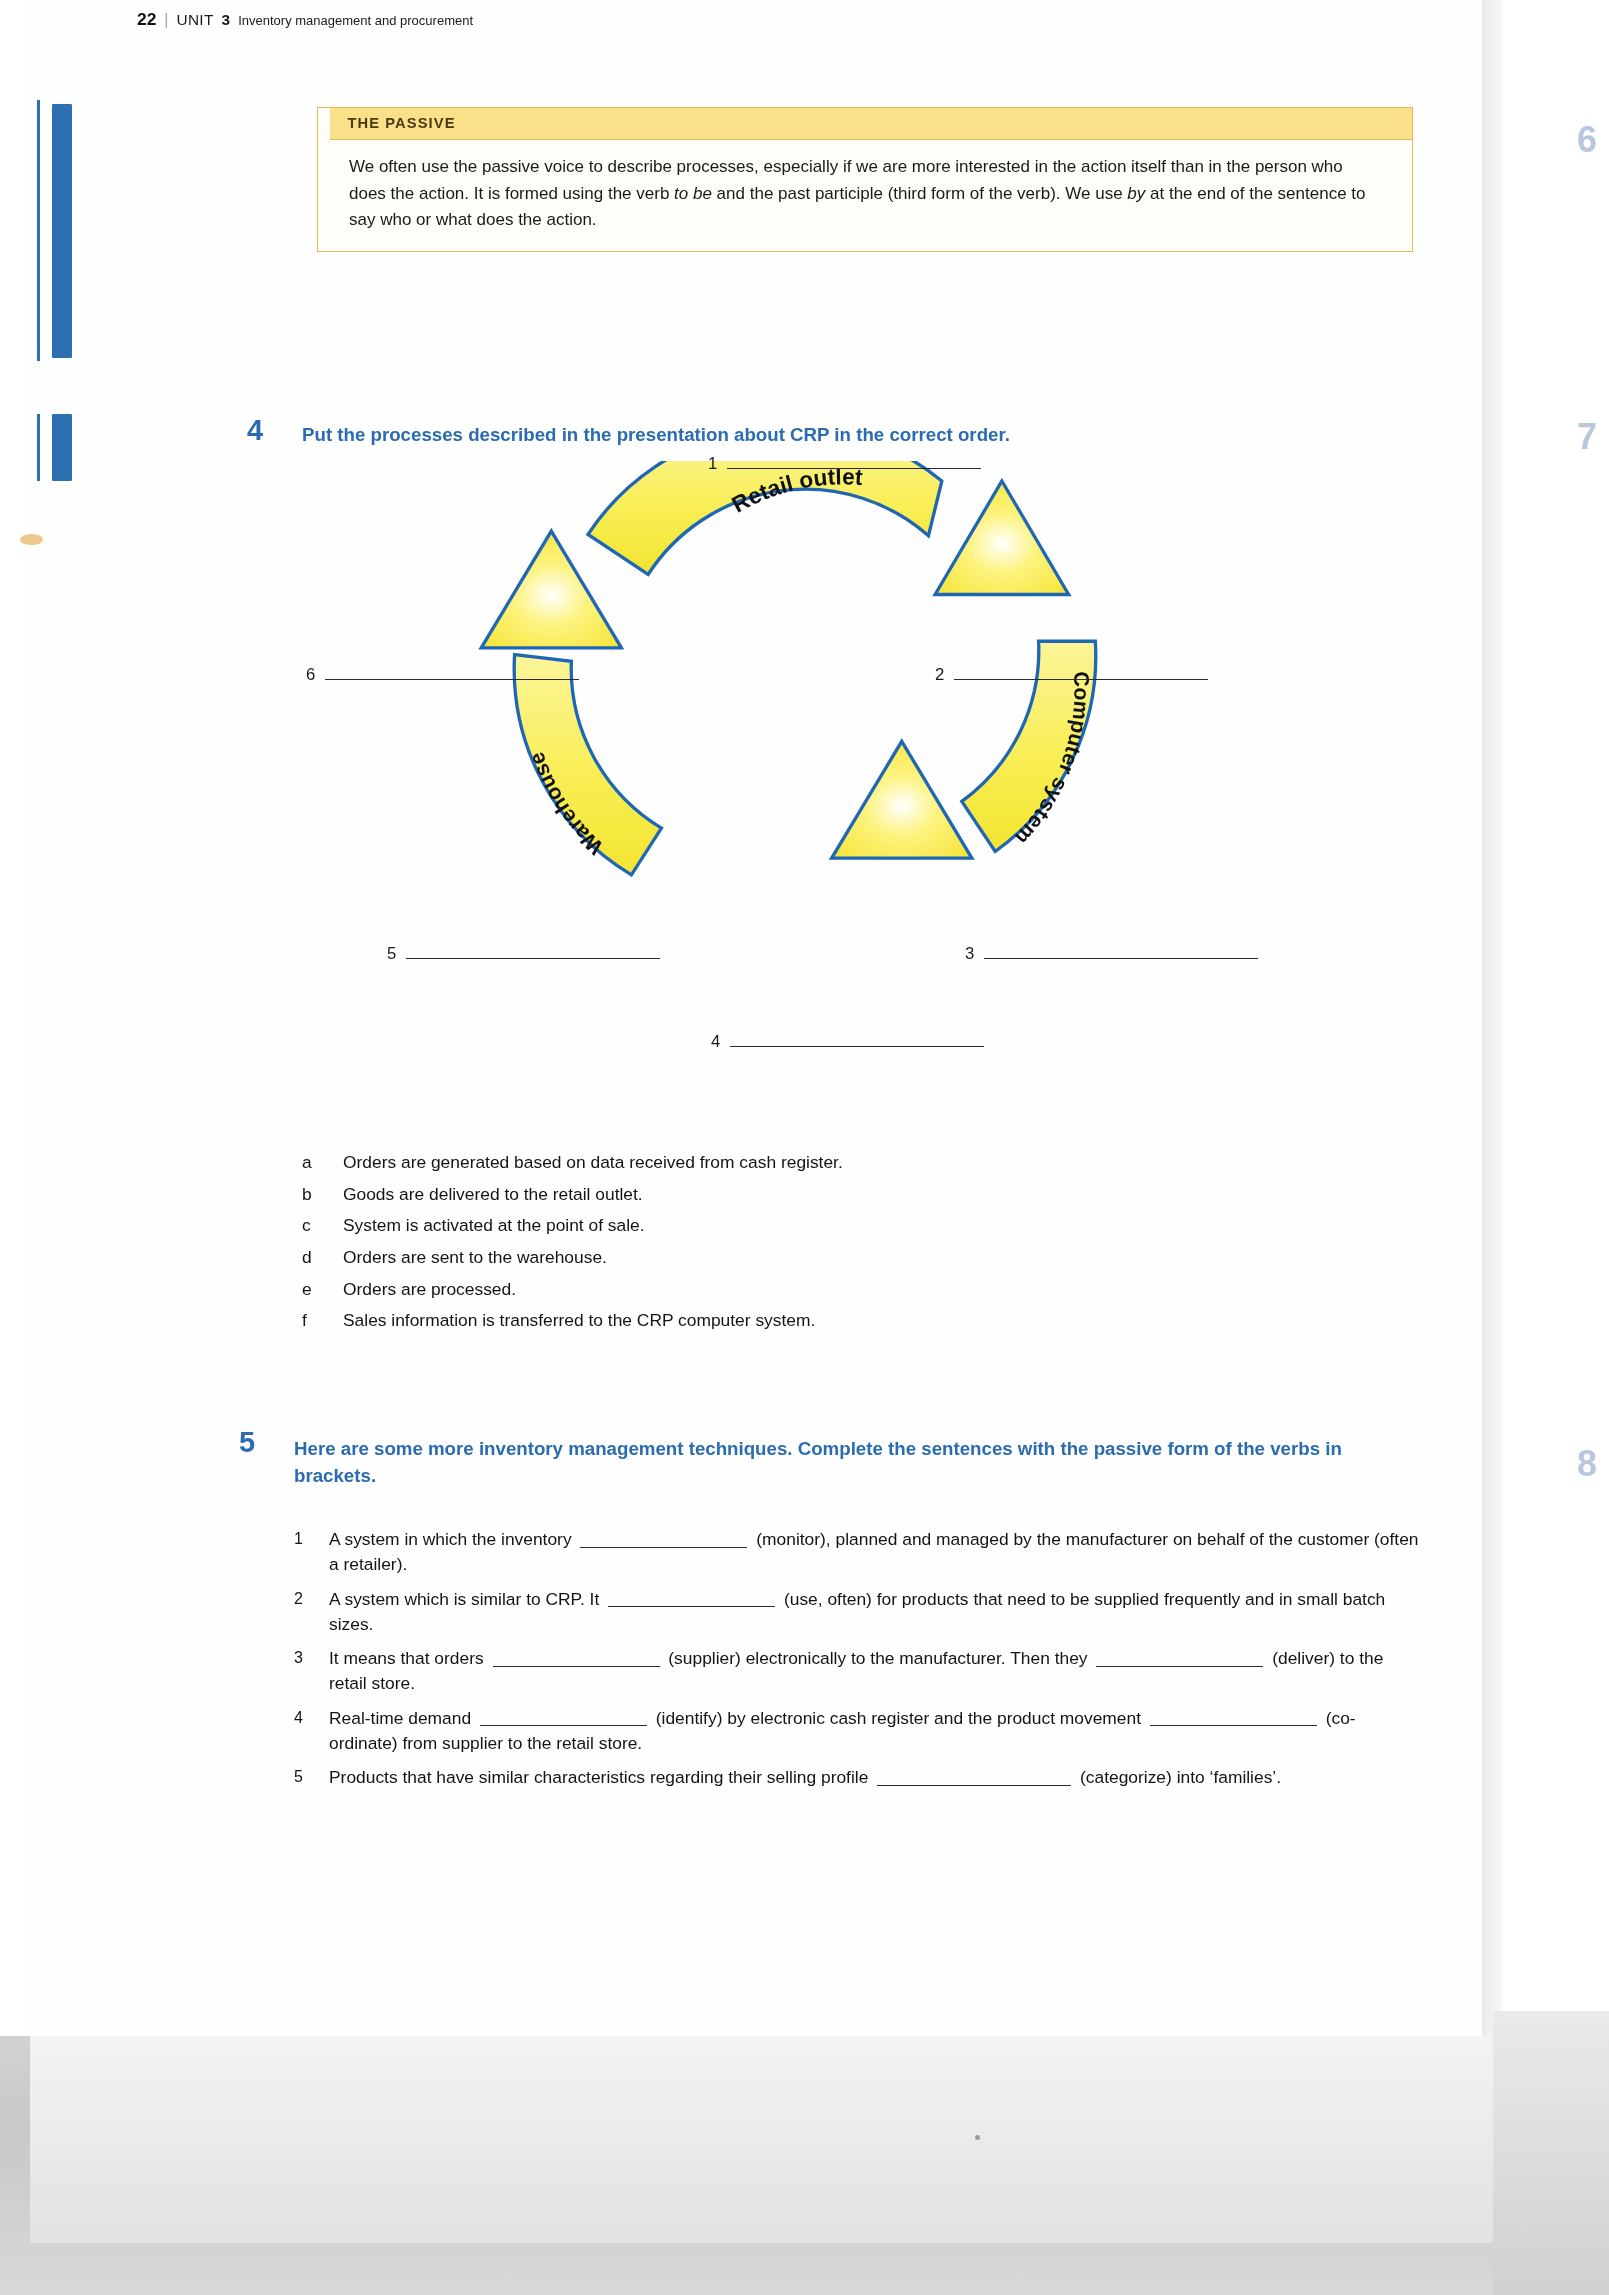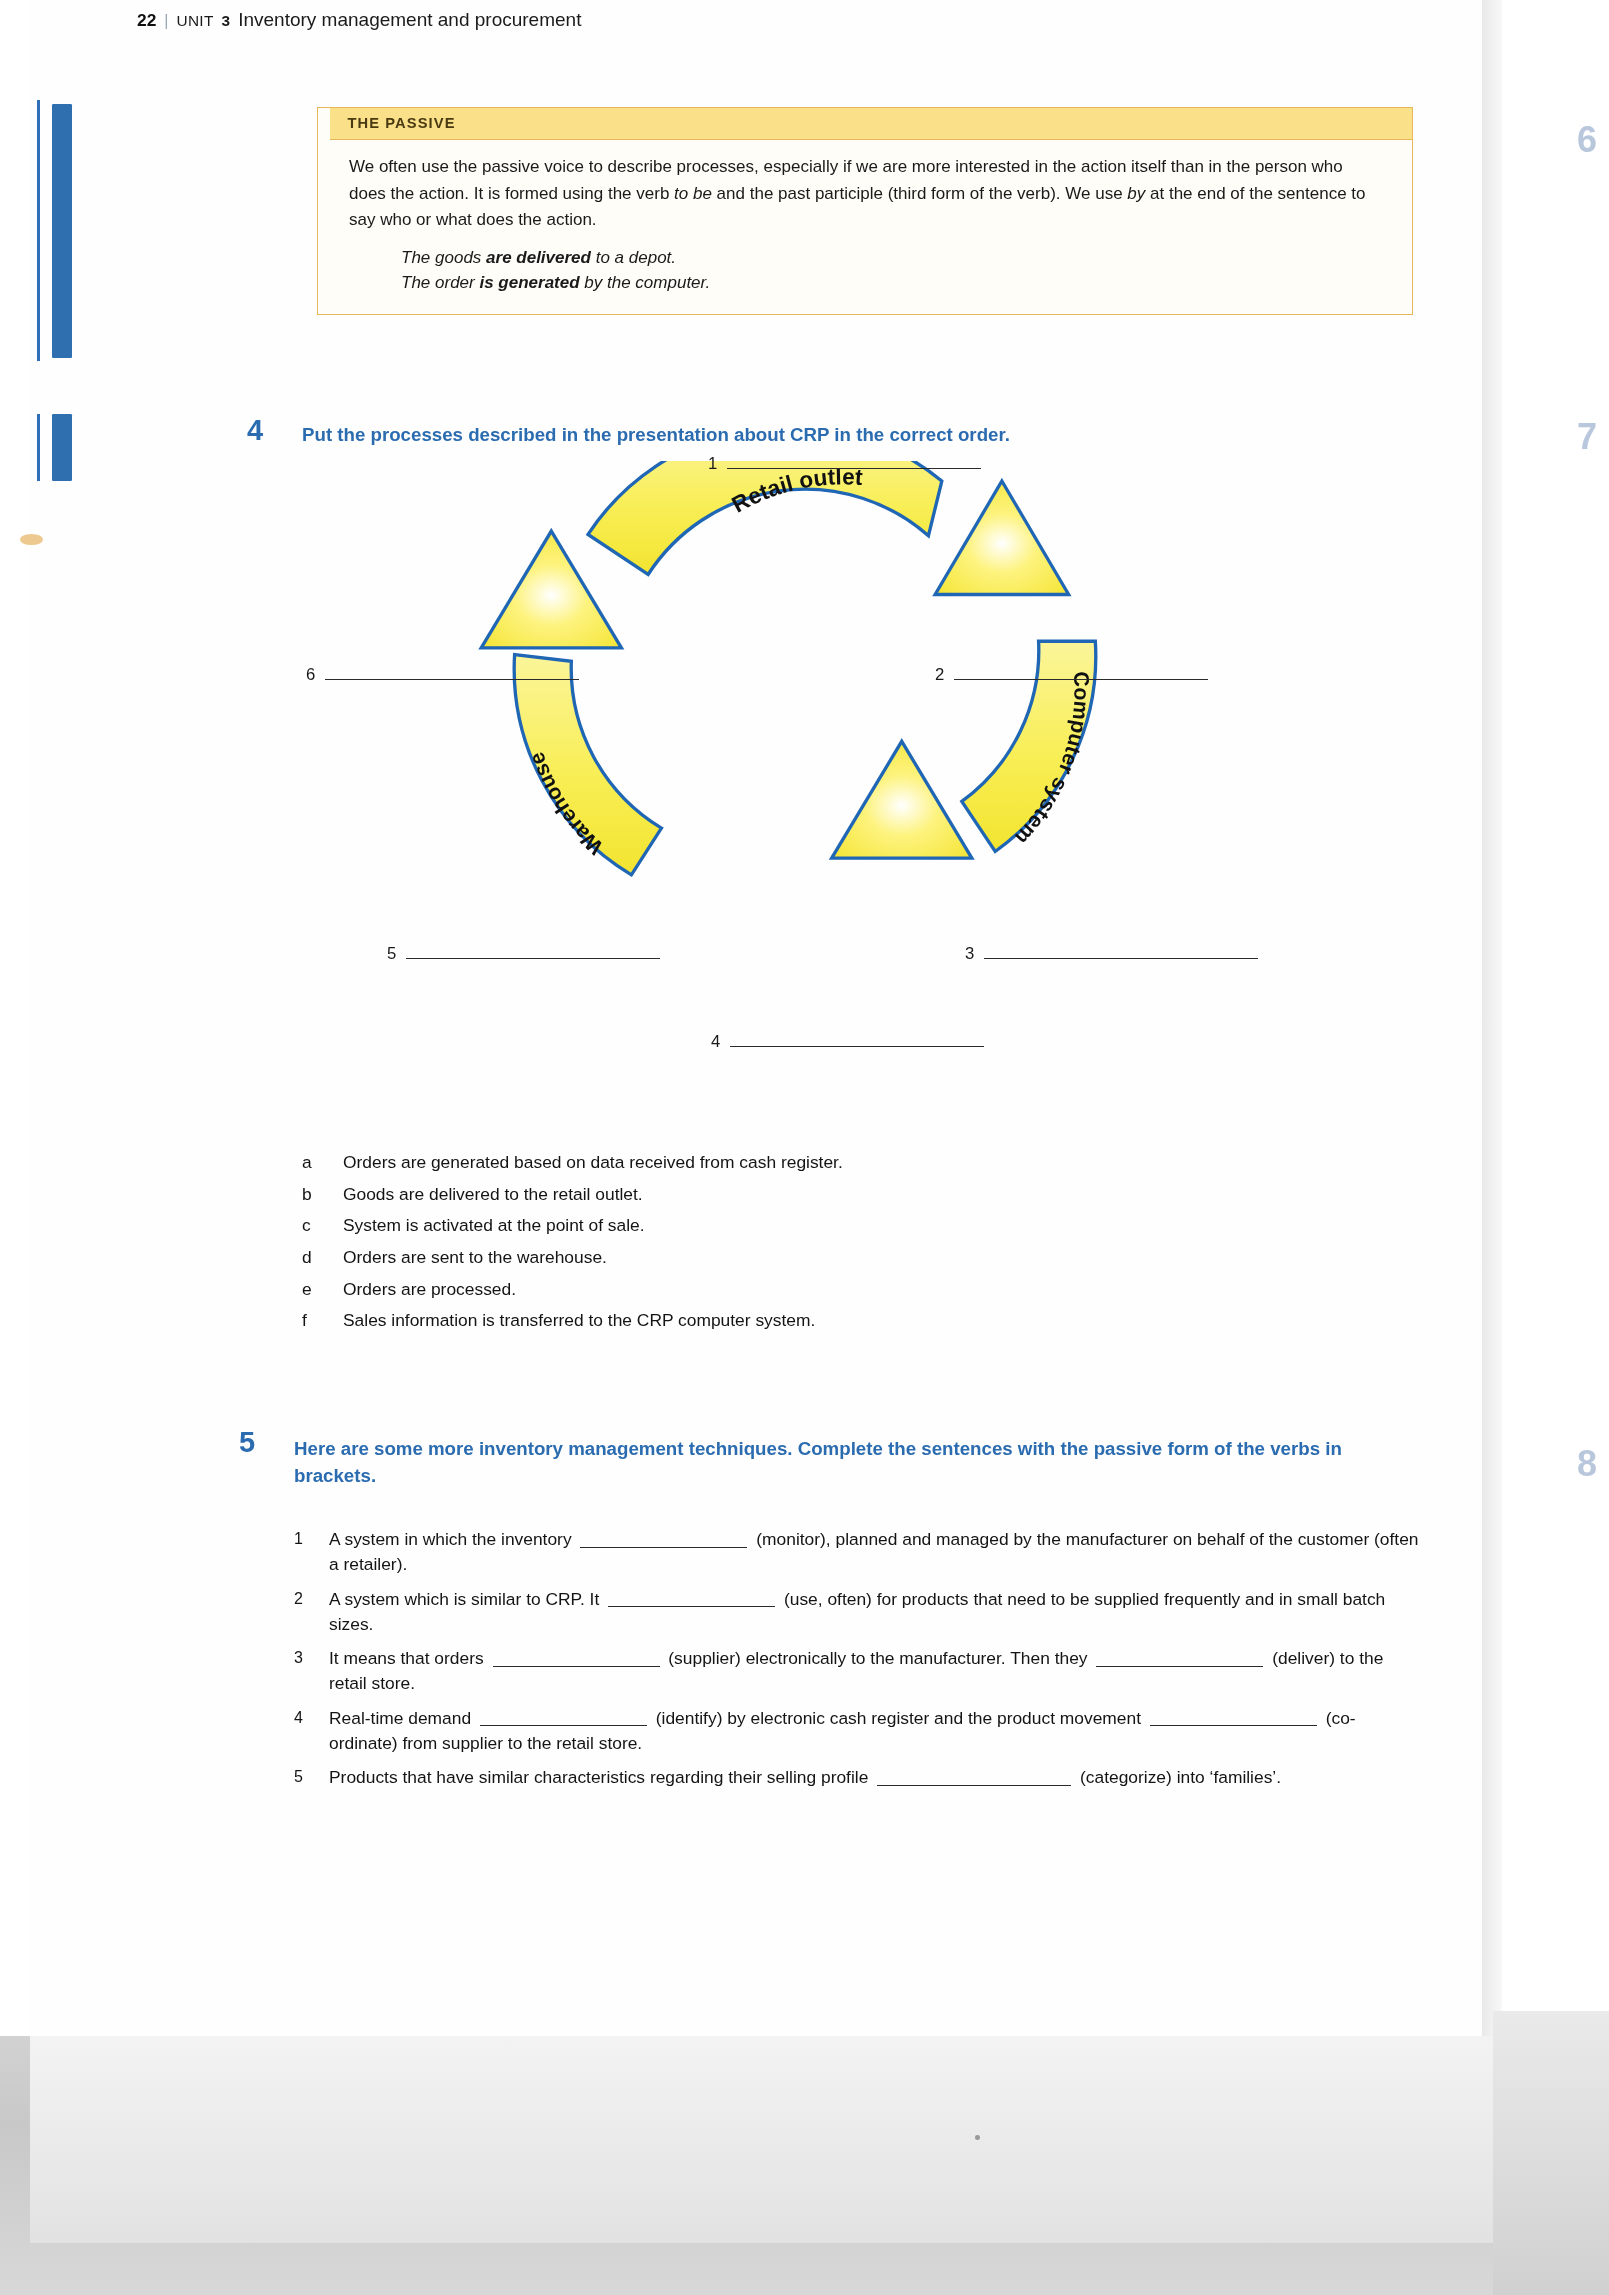--- a/index.html
+++ b/index.html
@@ -104,21 +104,21 @@
   }
   .hdr .unit {
     font-size: 15.4px;
     letter-spacing: 0.3px;
   }
   .hdr .unitnum {
     font-size: 15.4px;
     font-weight: bold;
   }
   .hdr .unittitle {
-    font-size: 19px;
+    font-size: 13px;
     color: #1b1b1b;
   }
 
   
   .spine-thin {
     position: absolute;
     background: #2e6fb7;
   }
   .tab-block {
     position: absolute;
@@ -288,24 +288,20 @@
   <div class="blotch" style="left:20px; top:534px; width:23px; height:11.4px;"></div>
 
   <div class="edge-num" style="top:119px;">6</div>
   <div class="edge-num" style="top:416px;">7</div>
   <div class="edge-num" style="top:1443px;">8</div>
 
   <div class="gbox">
     <div class="gbox-title">THE PASSIVE</div>
     <div class="gbox-body">
       <span>We often use the passive voice to describe processes, especially if we are more interested in the action itself than in the person who does the action. It is formed using the verb </span><i>to be</i><span> and the past participle (third form of the verb). We use </span><i>by</i><span> at the end of the sentence to say who or what does the action.</span>
-      <div class="examples">
-        <div><span>The goods </span><b>are delivered</b><span> to a depot.</span></div>
-        <div><span>The order </span><b>is generated</b><span> by the computer.</span></div>
-      </div>
     </div>
   </div>
 
   <div class="ex-num" style="left:247px; top:414px;">4</div>
   <div class="ex-title" style="left:302px; top:421px; width:1082px;">Put the processes described in the presentation about CRP in the correct order.</div>
 
   <div id="diagram">
     <svg width="1136" height="534" viewBox="0 0 1700 800" style="position:absolute; left:0; top:0;">
       <defs>
         <radialGradient id="gy1" cx="50%" cy="55%" r="62%">

